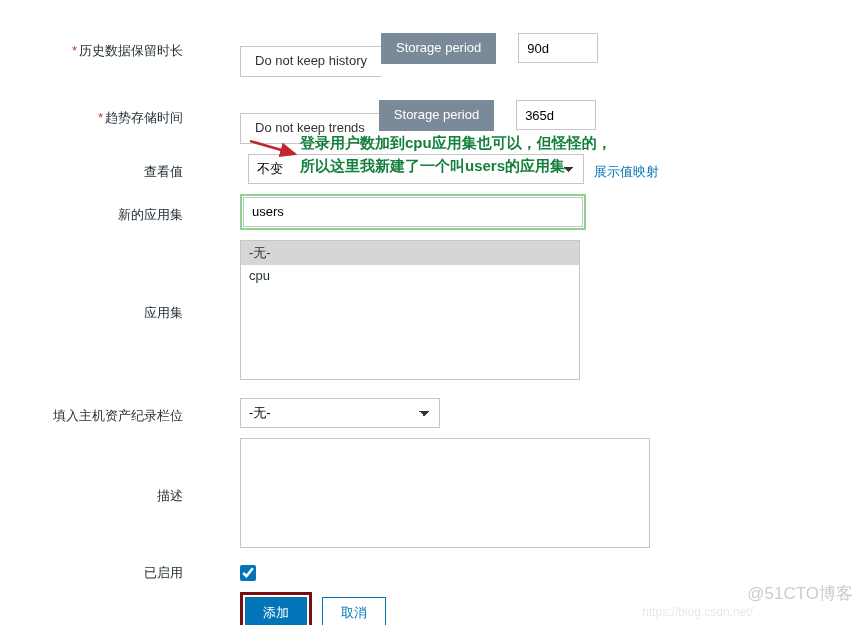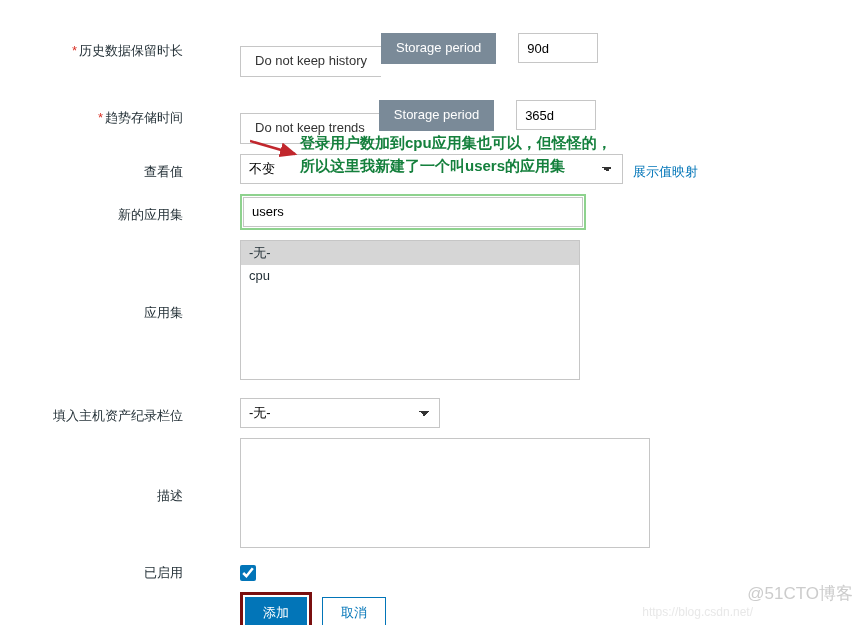--- a/index.html
+++ b/index.html
@@ -51,31 +51,32 @@
     .btn-toggle:first-child { border-right: none; margin-top: 26px; }
     .input-short {
       width: 80px;
       height: 30px;
       padding: 4px 8px;
       border: 1px solid #c6c6c6;
       margin-left: 22px;
       font-size: 13px;
     }
     .select-wide {
-      width: 383px;
+      width: 336px;
       height: 30px;
       padding: 4px 8px;
       border: 1px solid #c6c6c6;
       background: #fff;
       font-size: 13px;
       appearance: none;
       background-image: linear-gradient(45deg, transparent 50%, #333 50%), linear-gradient(135deg, #333 50%, transparent 50%);
       background-position: calc(100% - 15px) 12px, calc(100% - 10px) 12px;
       background-size: 5px 5px, 5px 5px;
       background-repeat: no-repeat;
+      margin-left: 8px;
     }
     .select-narrow {
       width: 200px;
       height: 30px;
       padding: 4px 8px;
       border: 1px solid #c6c6c6;
       background: #fff;
       font-size: 13px;
       appearance: none;
       background-image: linear-gradient(45deg, transparent 50%, #333 50%), linear-gradient(135deg, #333 50%, transparent 50%);

